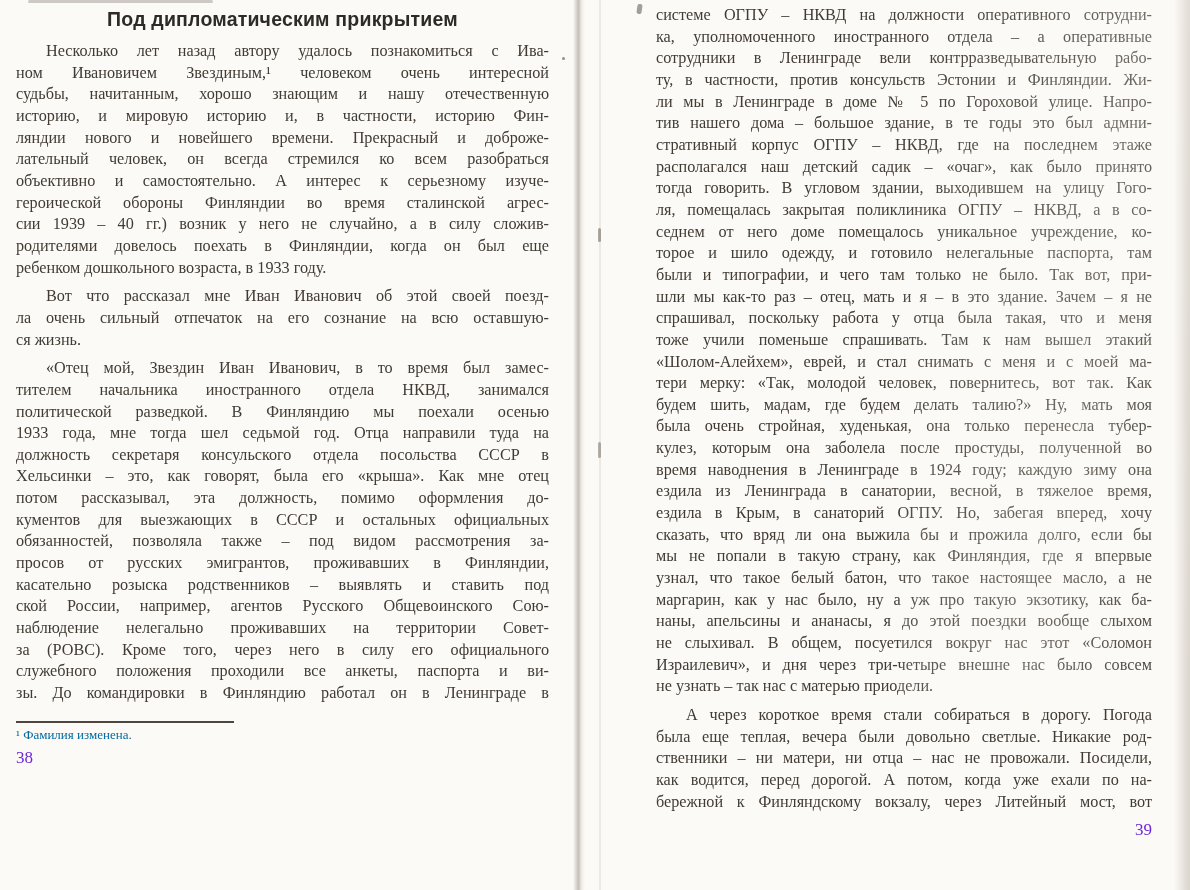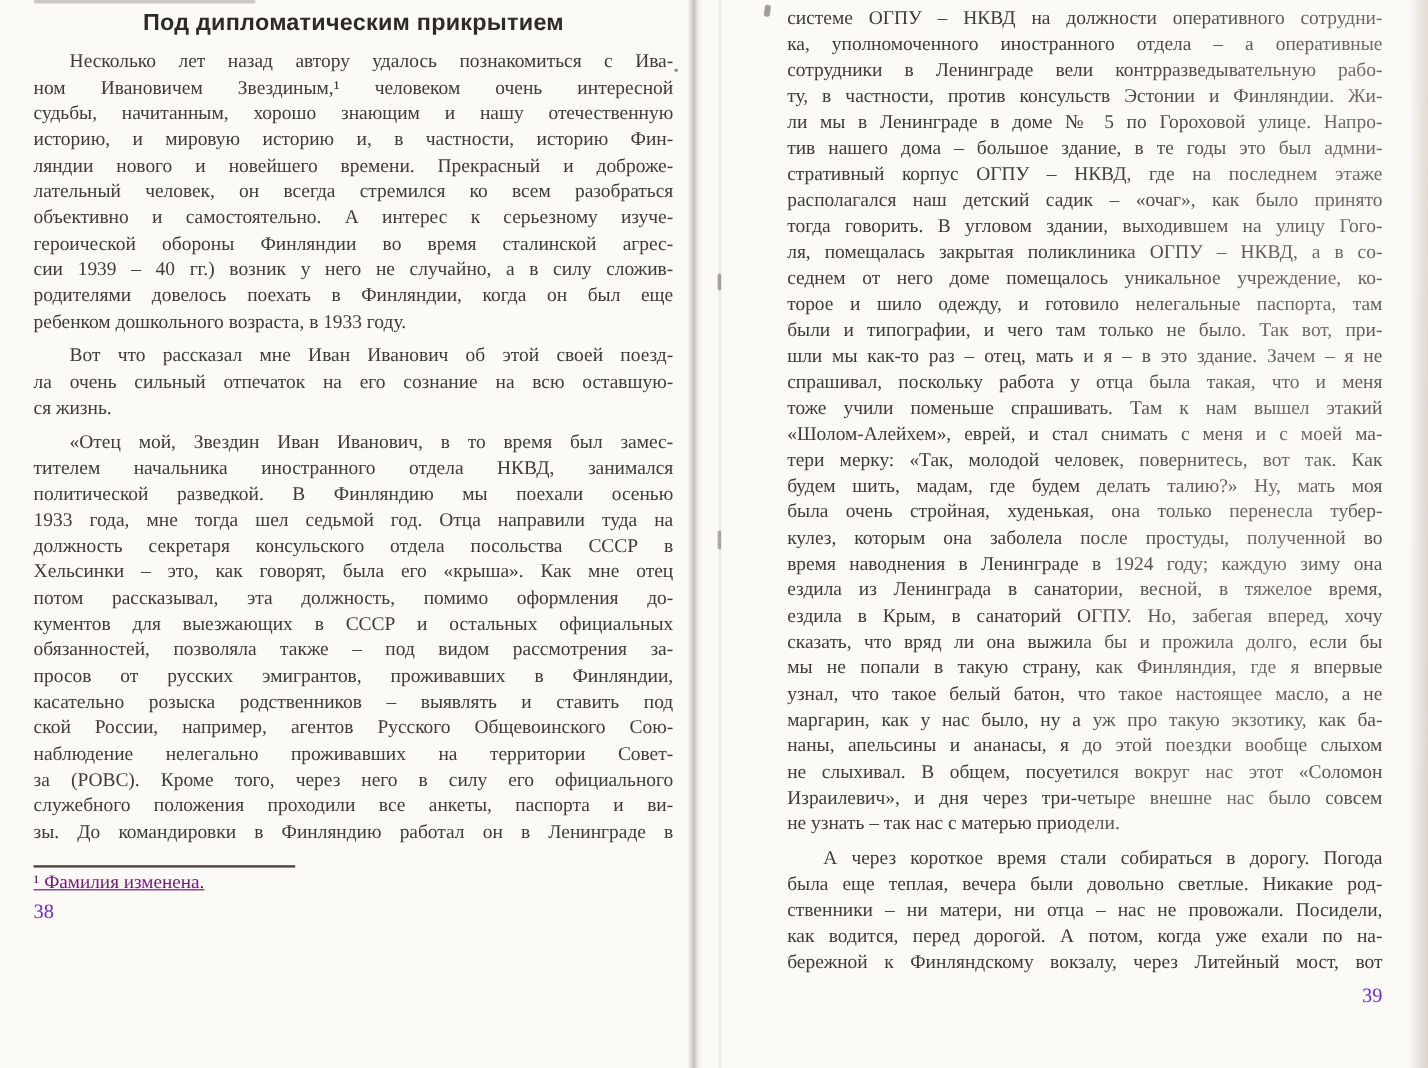--- a/index.html
+++ b/index.html
@@ -10,21 +10,21 @@
   html,body{margin:0;padding:0;background:var(--paper);}
   .spread{
     position:relative;
     width:1190px;height:890px;
     background:var(--paper);
     overflow:hidden;
     font-family:"Liberation Serif","DejaVu Serif",serif;
     color:var(--ink);
   }
   .page{position:absolute;}
-  .page.left{left:28px;top:8px;width:533px;}
+  .page.left{left:16px;top:8px;width:533px;}
   .page.right{left:656px;top:5px;width:496px;}
   .title{
     font-family:"Liberation Sans","DejaVu Sans",sans-serif;
     font-weight:bold;
     font-size:19.5px;
     letter-spacing:.2px;
     color:var(--title-ink);
     text-align:center;
     margin:0 0 10px 0;
   }
@@ -35,21 +35,21 @@
     text-align-last:justify;
     white-space:nowrap;
   }
   .para:not(.cont-end) .tline:last-child{text-align-last:left;}
   .para.indented .tline:first-child{text-indent:30px;}
   .footnote-rule{
     width:218px;
     border-top:2px solid #4d463f;
     margin-top:16px;
   }
-  .footnote{font-size:16px;margin-top:4px;color:#701a75;text-decoration:underline;}
+  .footnote{font-size:13px;margin-top:4px;color:#0369a1;}
   .pagenum{font-size:17px;margin-top:5px;color:#6d28d9;}
   .right-num{text-align:right;margin-top:7px;}
   
   .artifact{position:absolute;pointer-events:none;}
   .gutter{
     left:573px;top:0;width:12px;height:890px;
     background:linear-gradient(to right,
       rgba(145,135,124,0) 0%,
       rgba(120,110,100,0.42) 45%,
       rgba(145,135,124,0.12) 72%,

